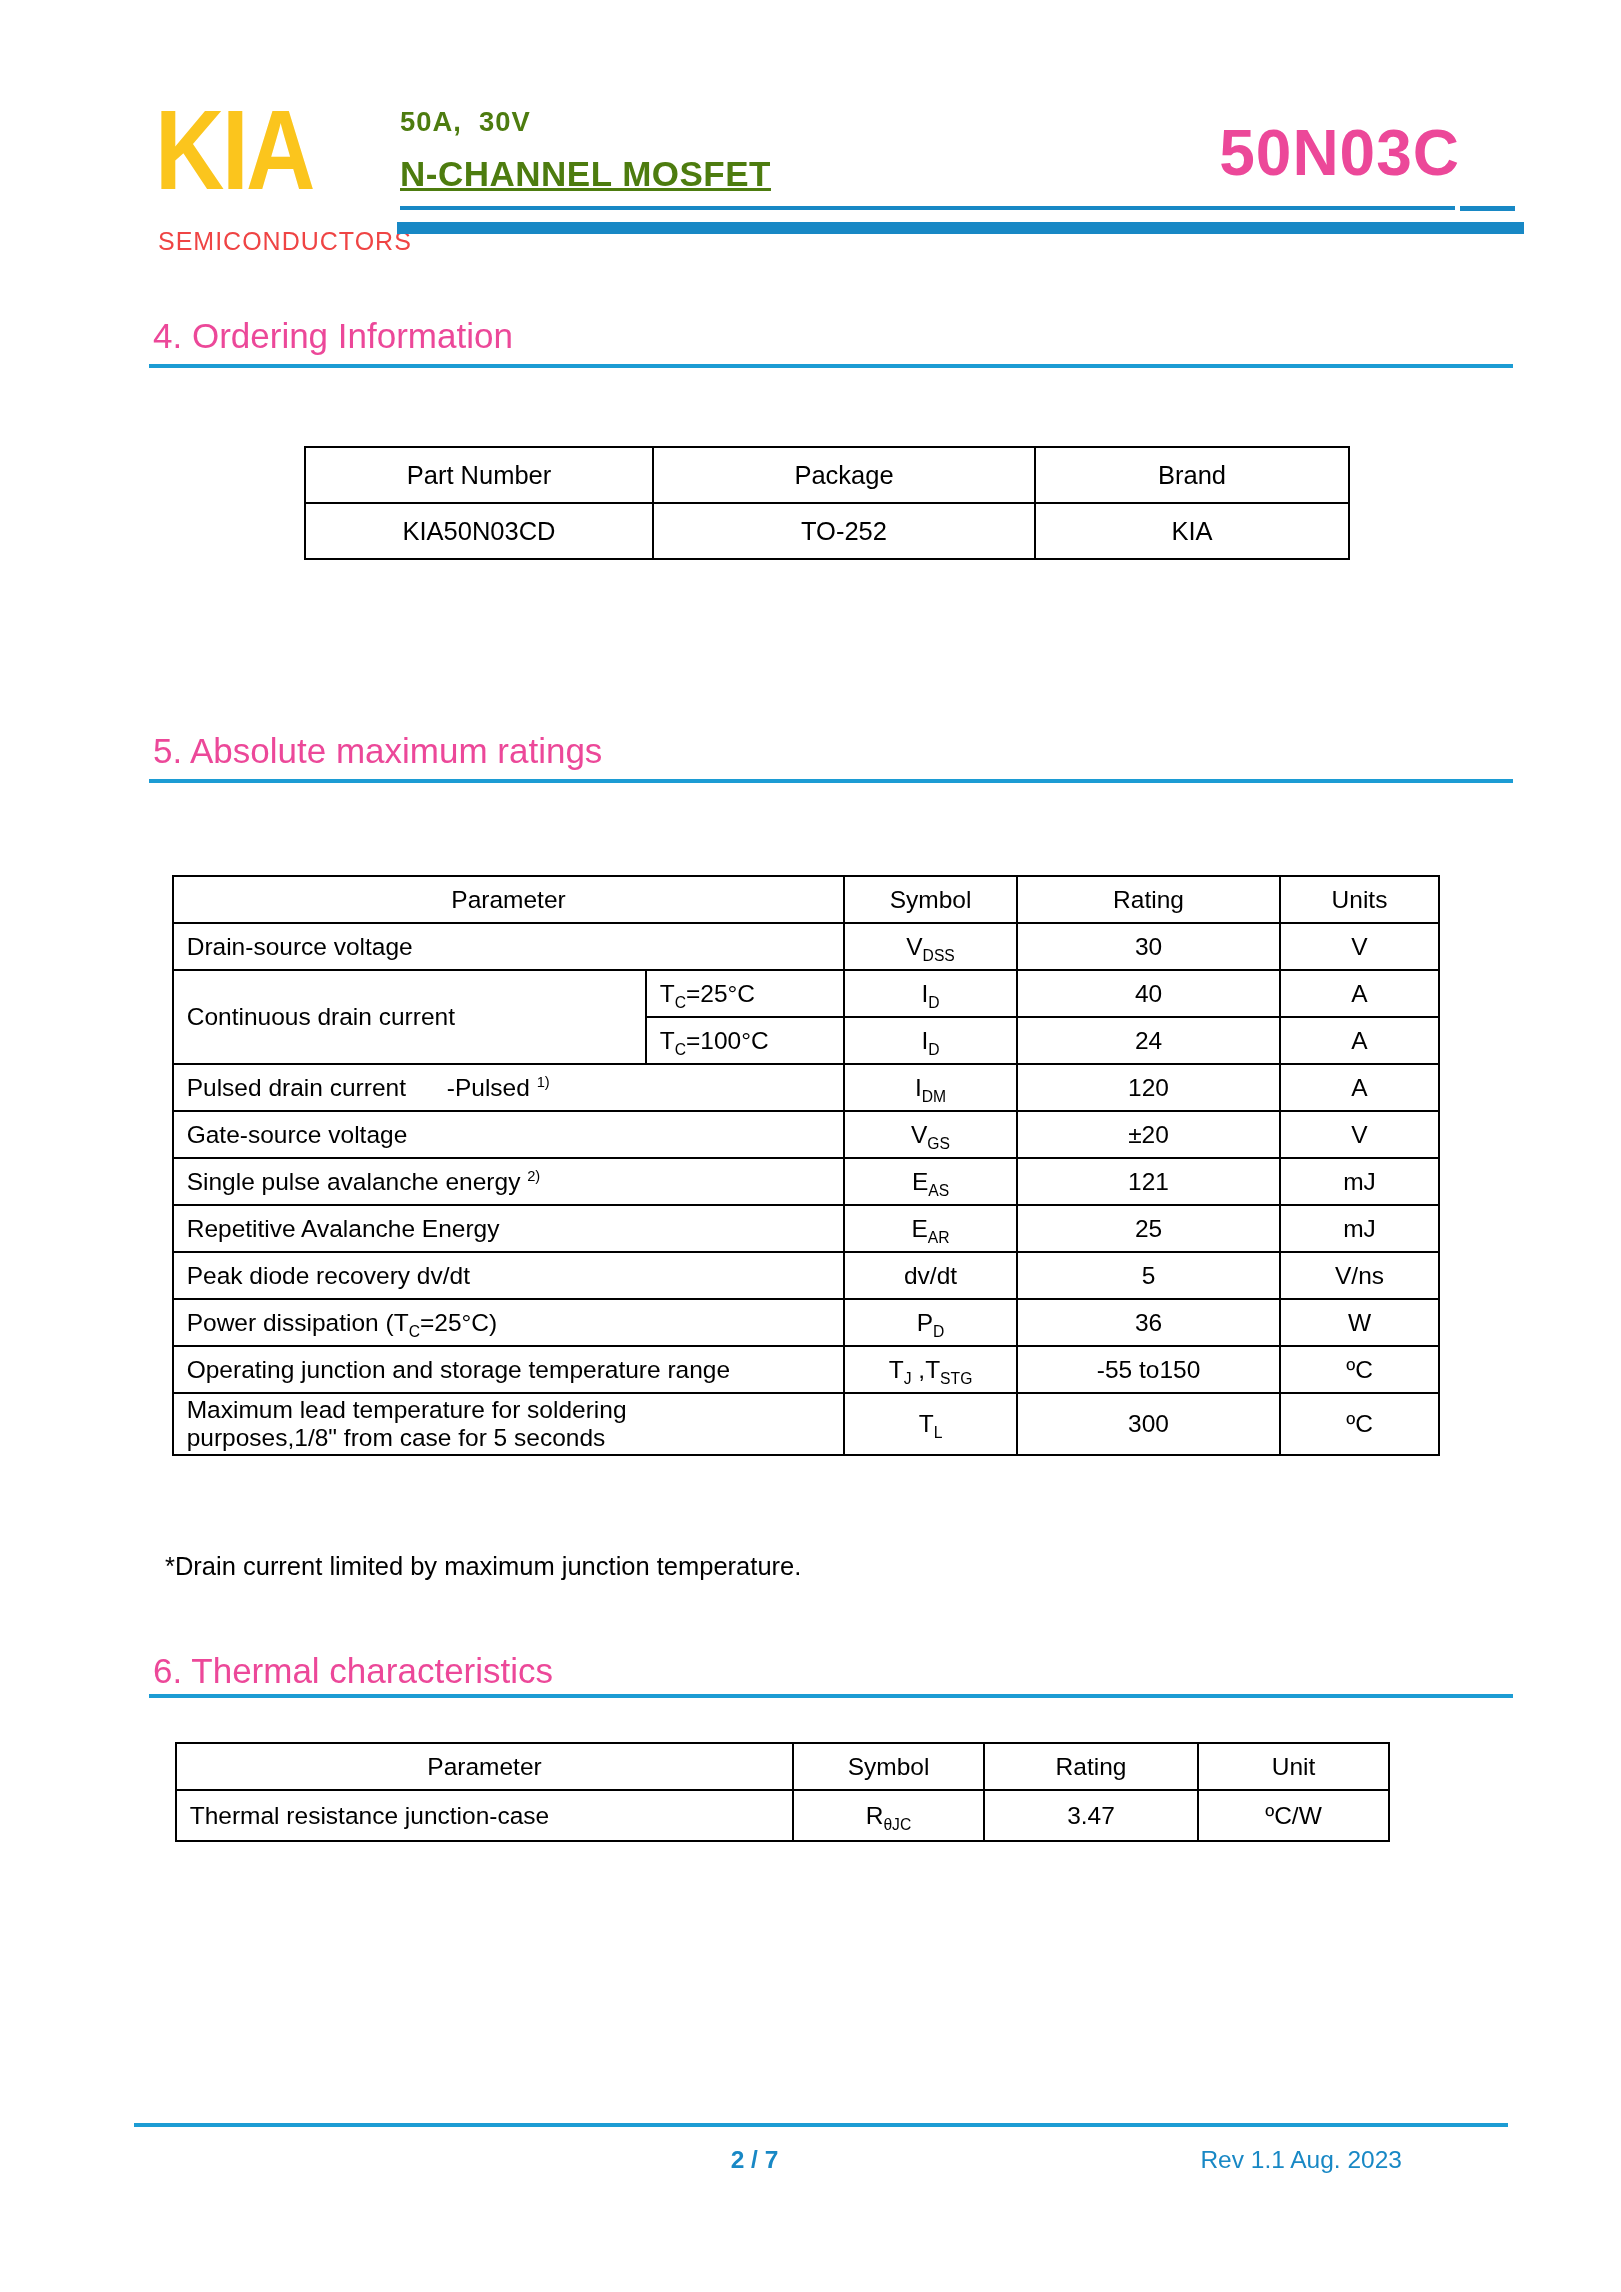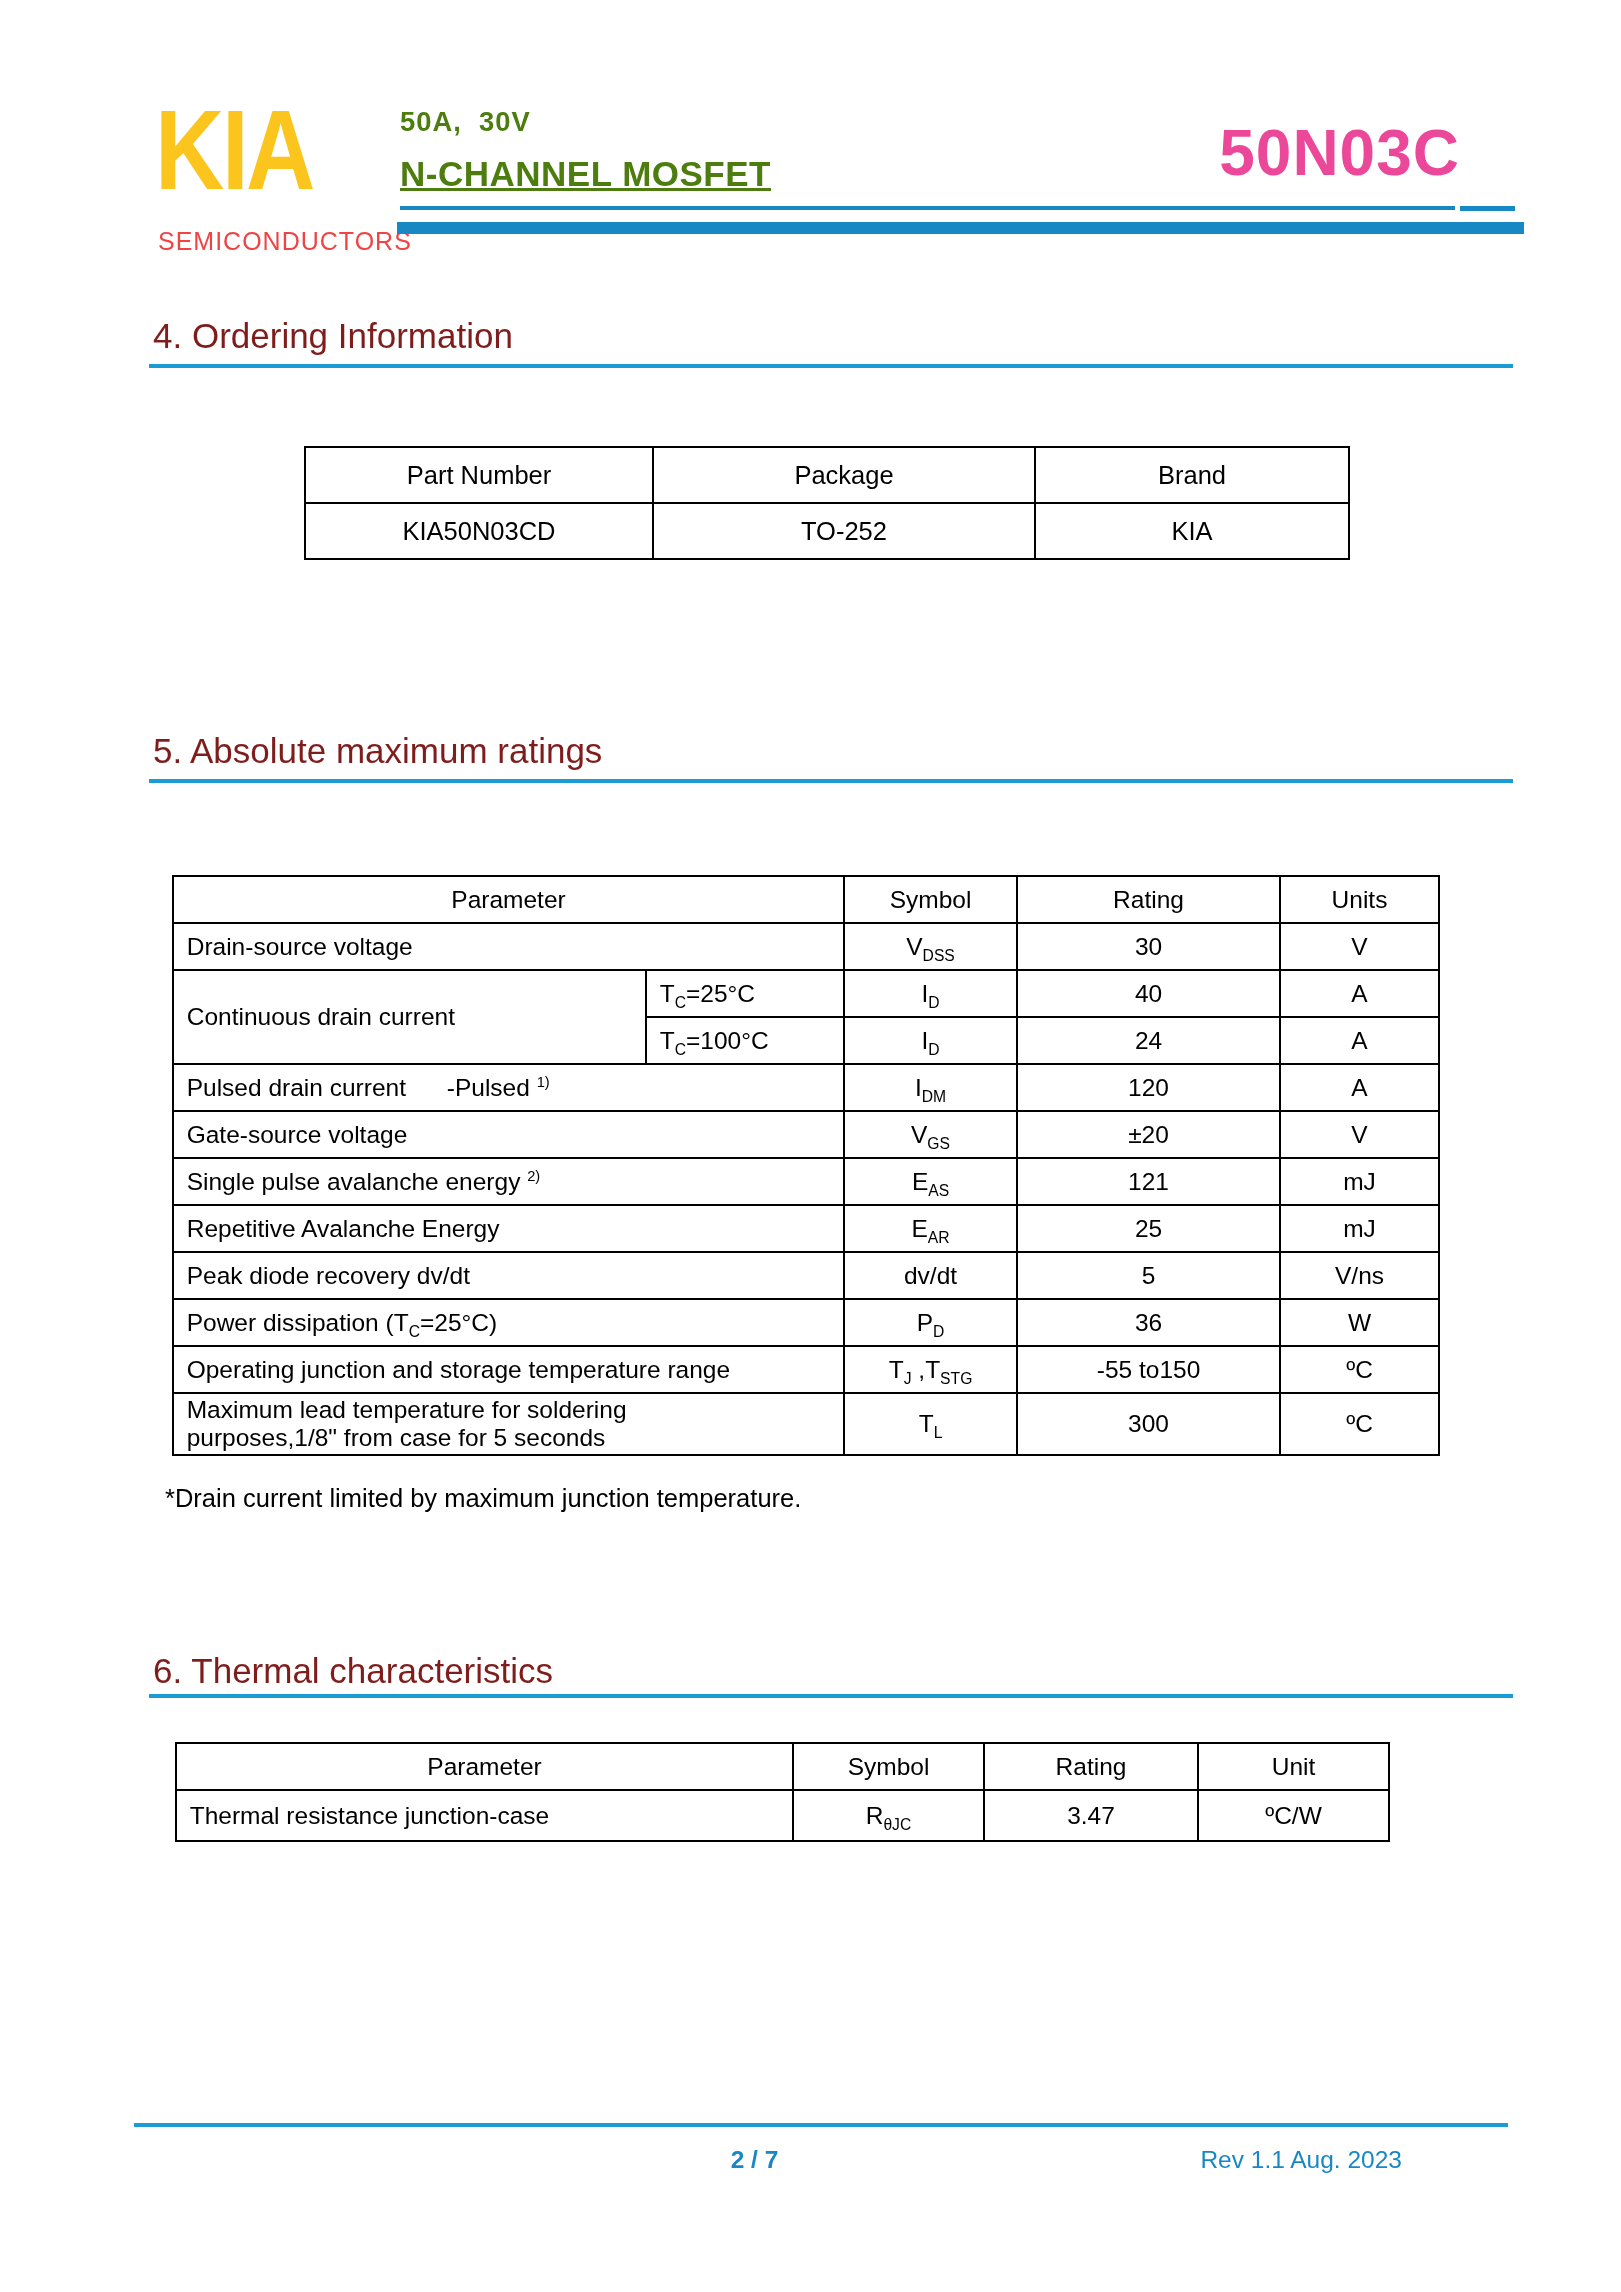--- a/index.html
+++ b/index.html
@@ -23,21 +23,21 @@
   .head-mid .type-line { font-size: 35px; font-weight: bold; margin-top: 16px; letter-spacing: 0.5px; text-decoration: underline; }
   .part-number {
     position: absolute; right: 161px; top: 116px;
     font-size: 64px; font-weight: 700; color: #ec4899; letter-spacing: 1px;
   }
   .rule-thin  { position: absolute; left: 400px; top: 206px; width: 1055px; height: 3.9px; background: #1888C5; }
   .rule-dash  { position: absolute; left: 1460px; top: 206px; width: 55px; height: 4.9px; background: #1888C5; }
   .rule-thick { position: absolute; left: 397px; top: 222px; width: 1127px; height: 11.8px; background: #1888C5; }
 
   
-  .sec-title { position: absolute; left: 153px; font-size: 35px; color: #7f1d1d; font-weight: 400; }
+  .sec-title { position: absolute; left: 153px; font-size: 35px; color: #ec4899; font-weight: 400; }
   #title-ordering { top: 316px; }
   #title-absmax   { top: 731px; }
   #title-thermal  { top: 1651px; }
   .sec-rule { position: absolute; left: 149px; width: 1364px; height: 3.9px; background: #1C9CD4; }
   #rule-ordering { top: 364px; }
   #rule-absmax   { top: 779px; }
   #rule-thermal  { top: 1694px; }
 
   
   table.tbl { position: absolute; border-collapse: collapse; table-layout: fixed; background: #fff; }
@@ -55,21 +55,21 @@
 
   #ordering-table { left: 304px; top: 446px; width: 1044px; font-size: 25.5px; }
   #ordering-table tr { height: 56px; }
   #ordering-table th, #ordering-table td { font-size: 25.5px; }
 
   #absmax-table { left: 172px; top: 875px; width: 1266px; }
   #absmax-table tr { height: 47px; }
   #absmax-table tr.tall { height: 58px; }
 
   .amr-note { position: absolute; left: 172px; top: 821px; width: 1225px; text-align: right; font-size: 25.5px; }
-  .footnote { position: absolute; left: 165px; top: 1484px; font-size: 25.5px; }
+  .footnote { position: absolute; left: 165px; top: 1552px; font-size: 25.5px; }
 
   #thermal-table { left: 175px; top: 1742px; width: 1213px; }
   #thermal-table tr.hdr { height: 47px; }
   #thermal-table tr.data { height: 51px; }
 
   
   .footer-rule { position: absolute; left: 134px; top: 2123px; width: 1374px; height: 3.9px; background: #1C9CD4; }
   .footer-page { position: absolute; left: 681px; top: 2146px; width: 147px; text-align: center;
                  font-size: 24.5px; font-weight: bold; color: #1888C5; }
   .footer-rev  { position: absolute; right: 219px; top: 2146px;

